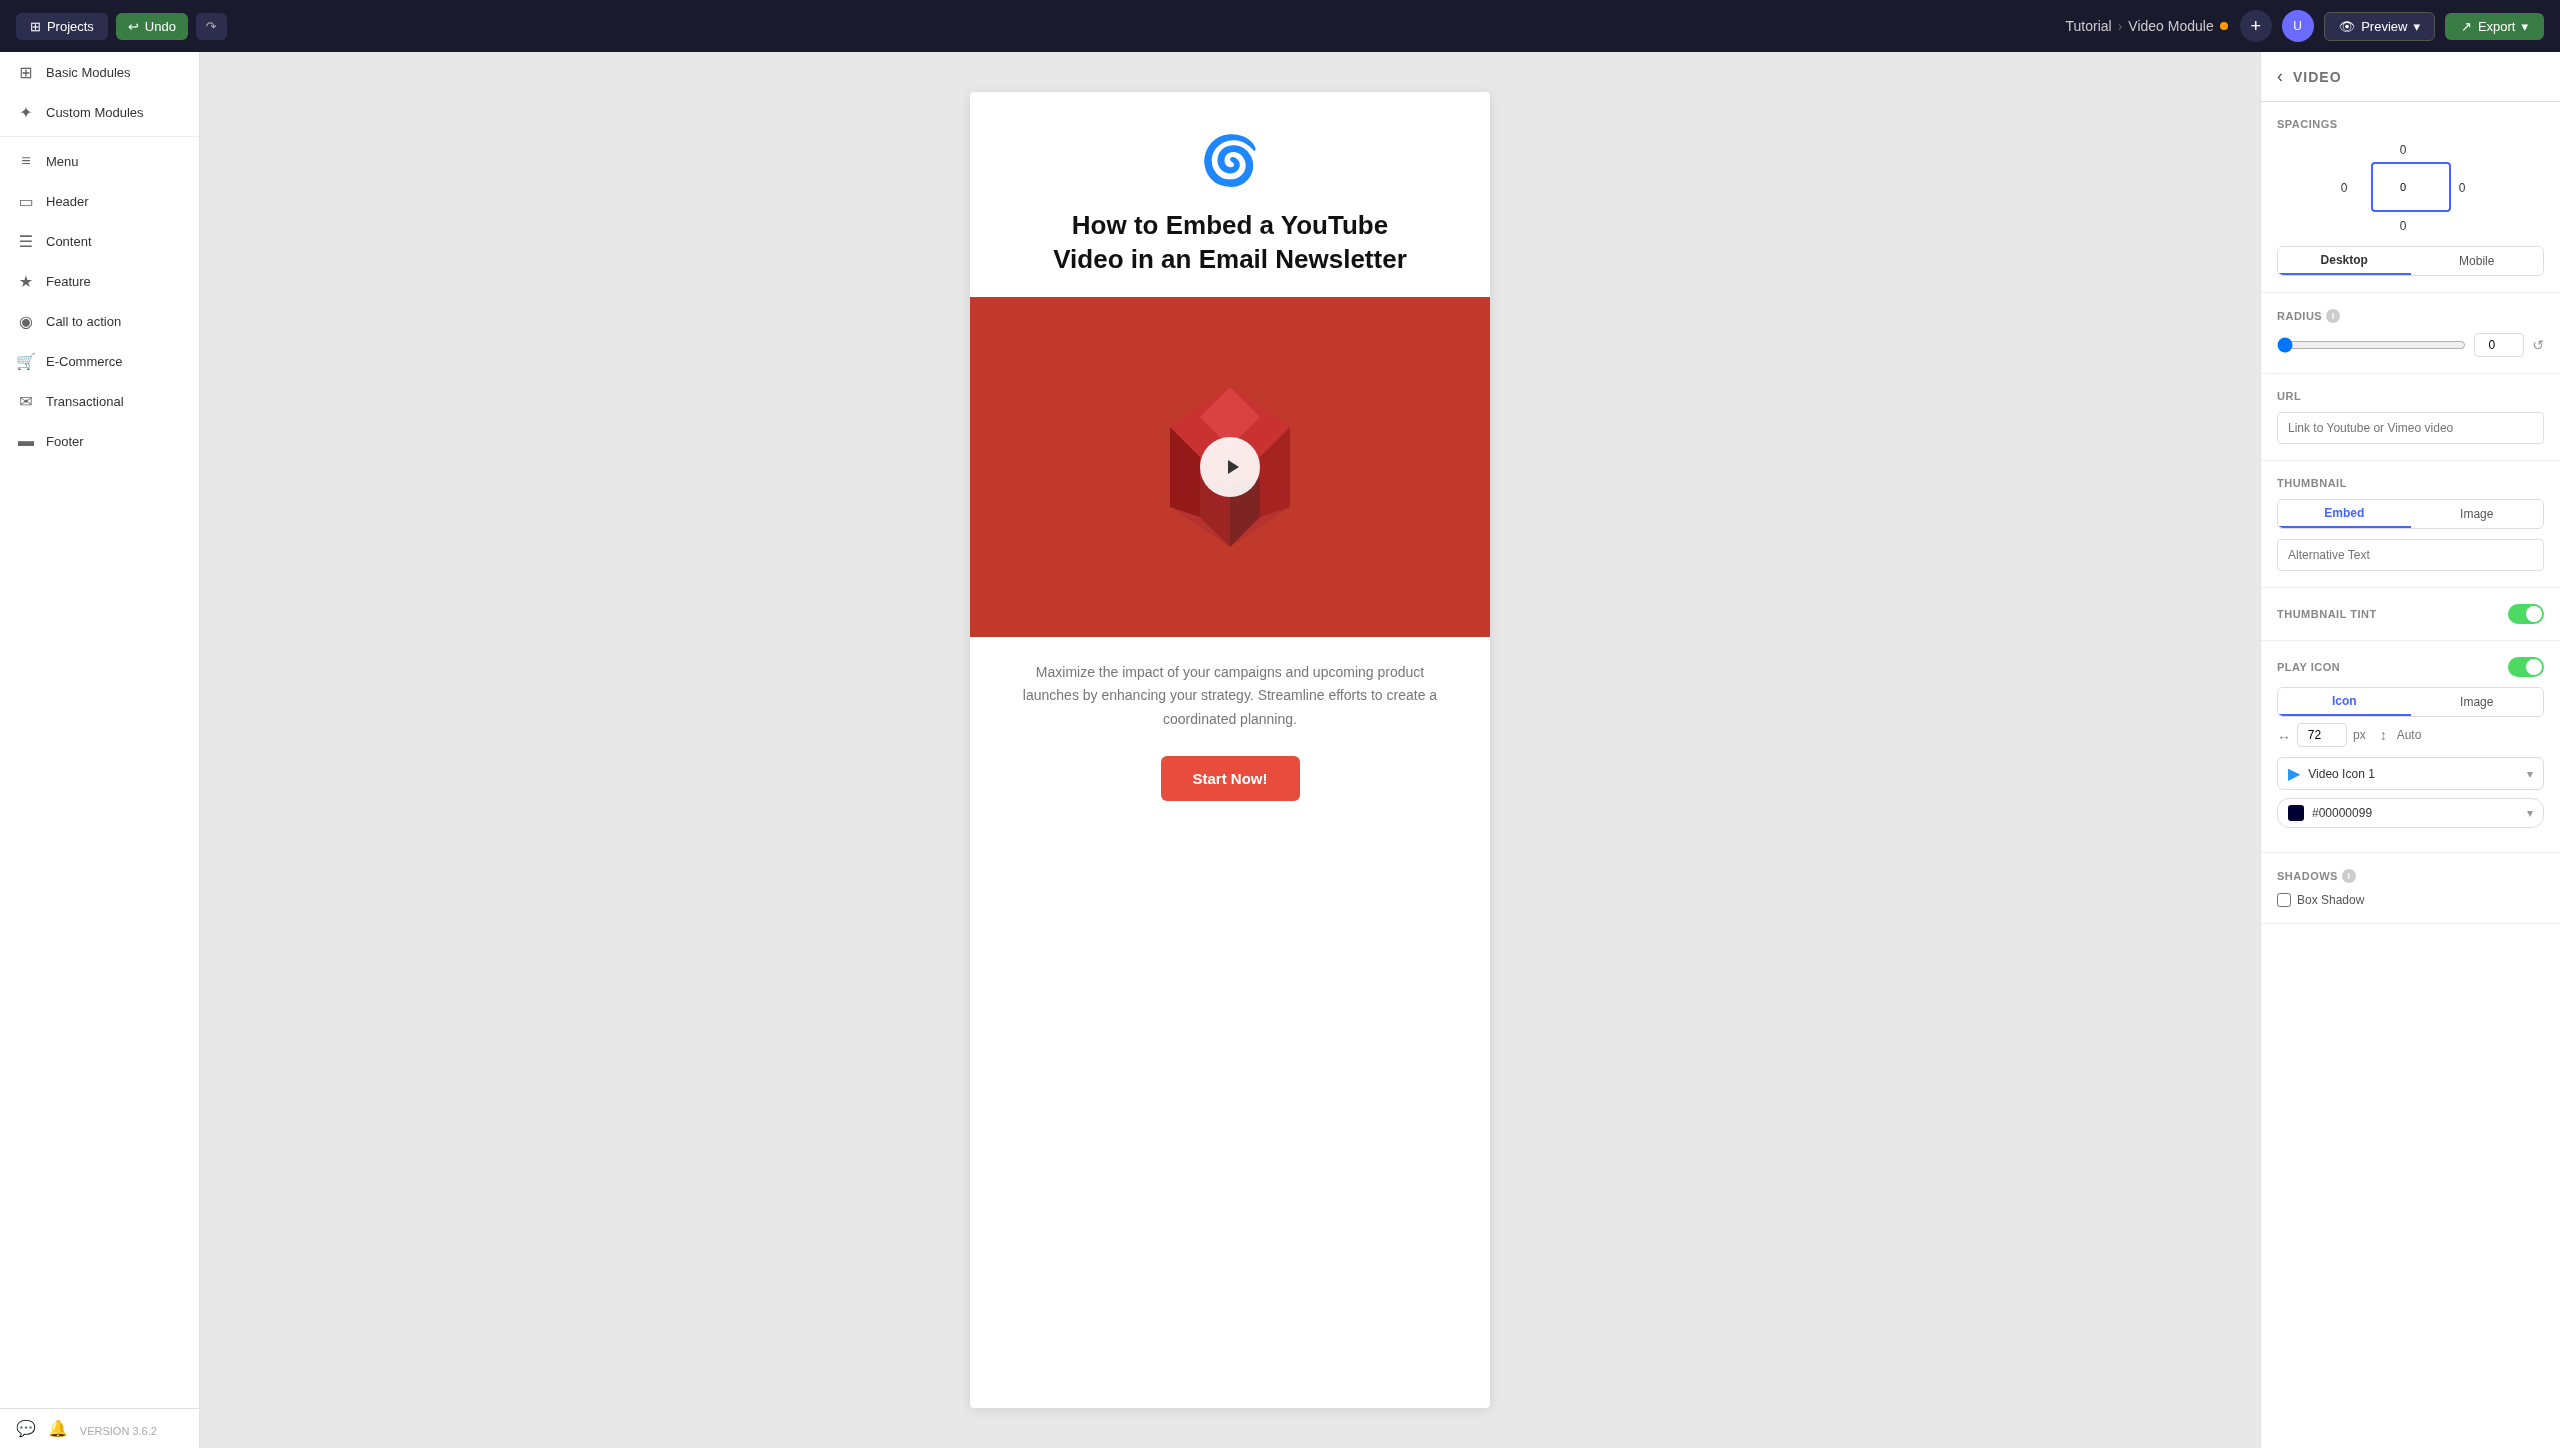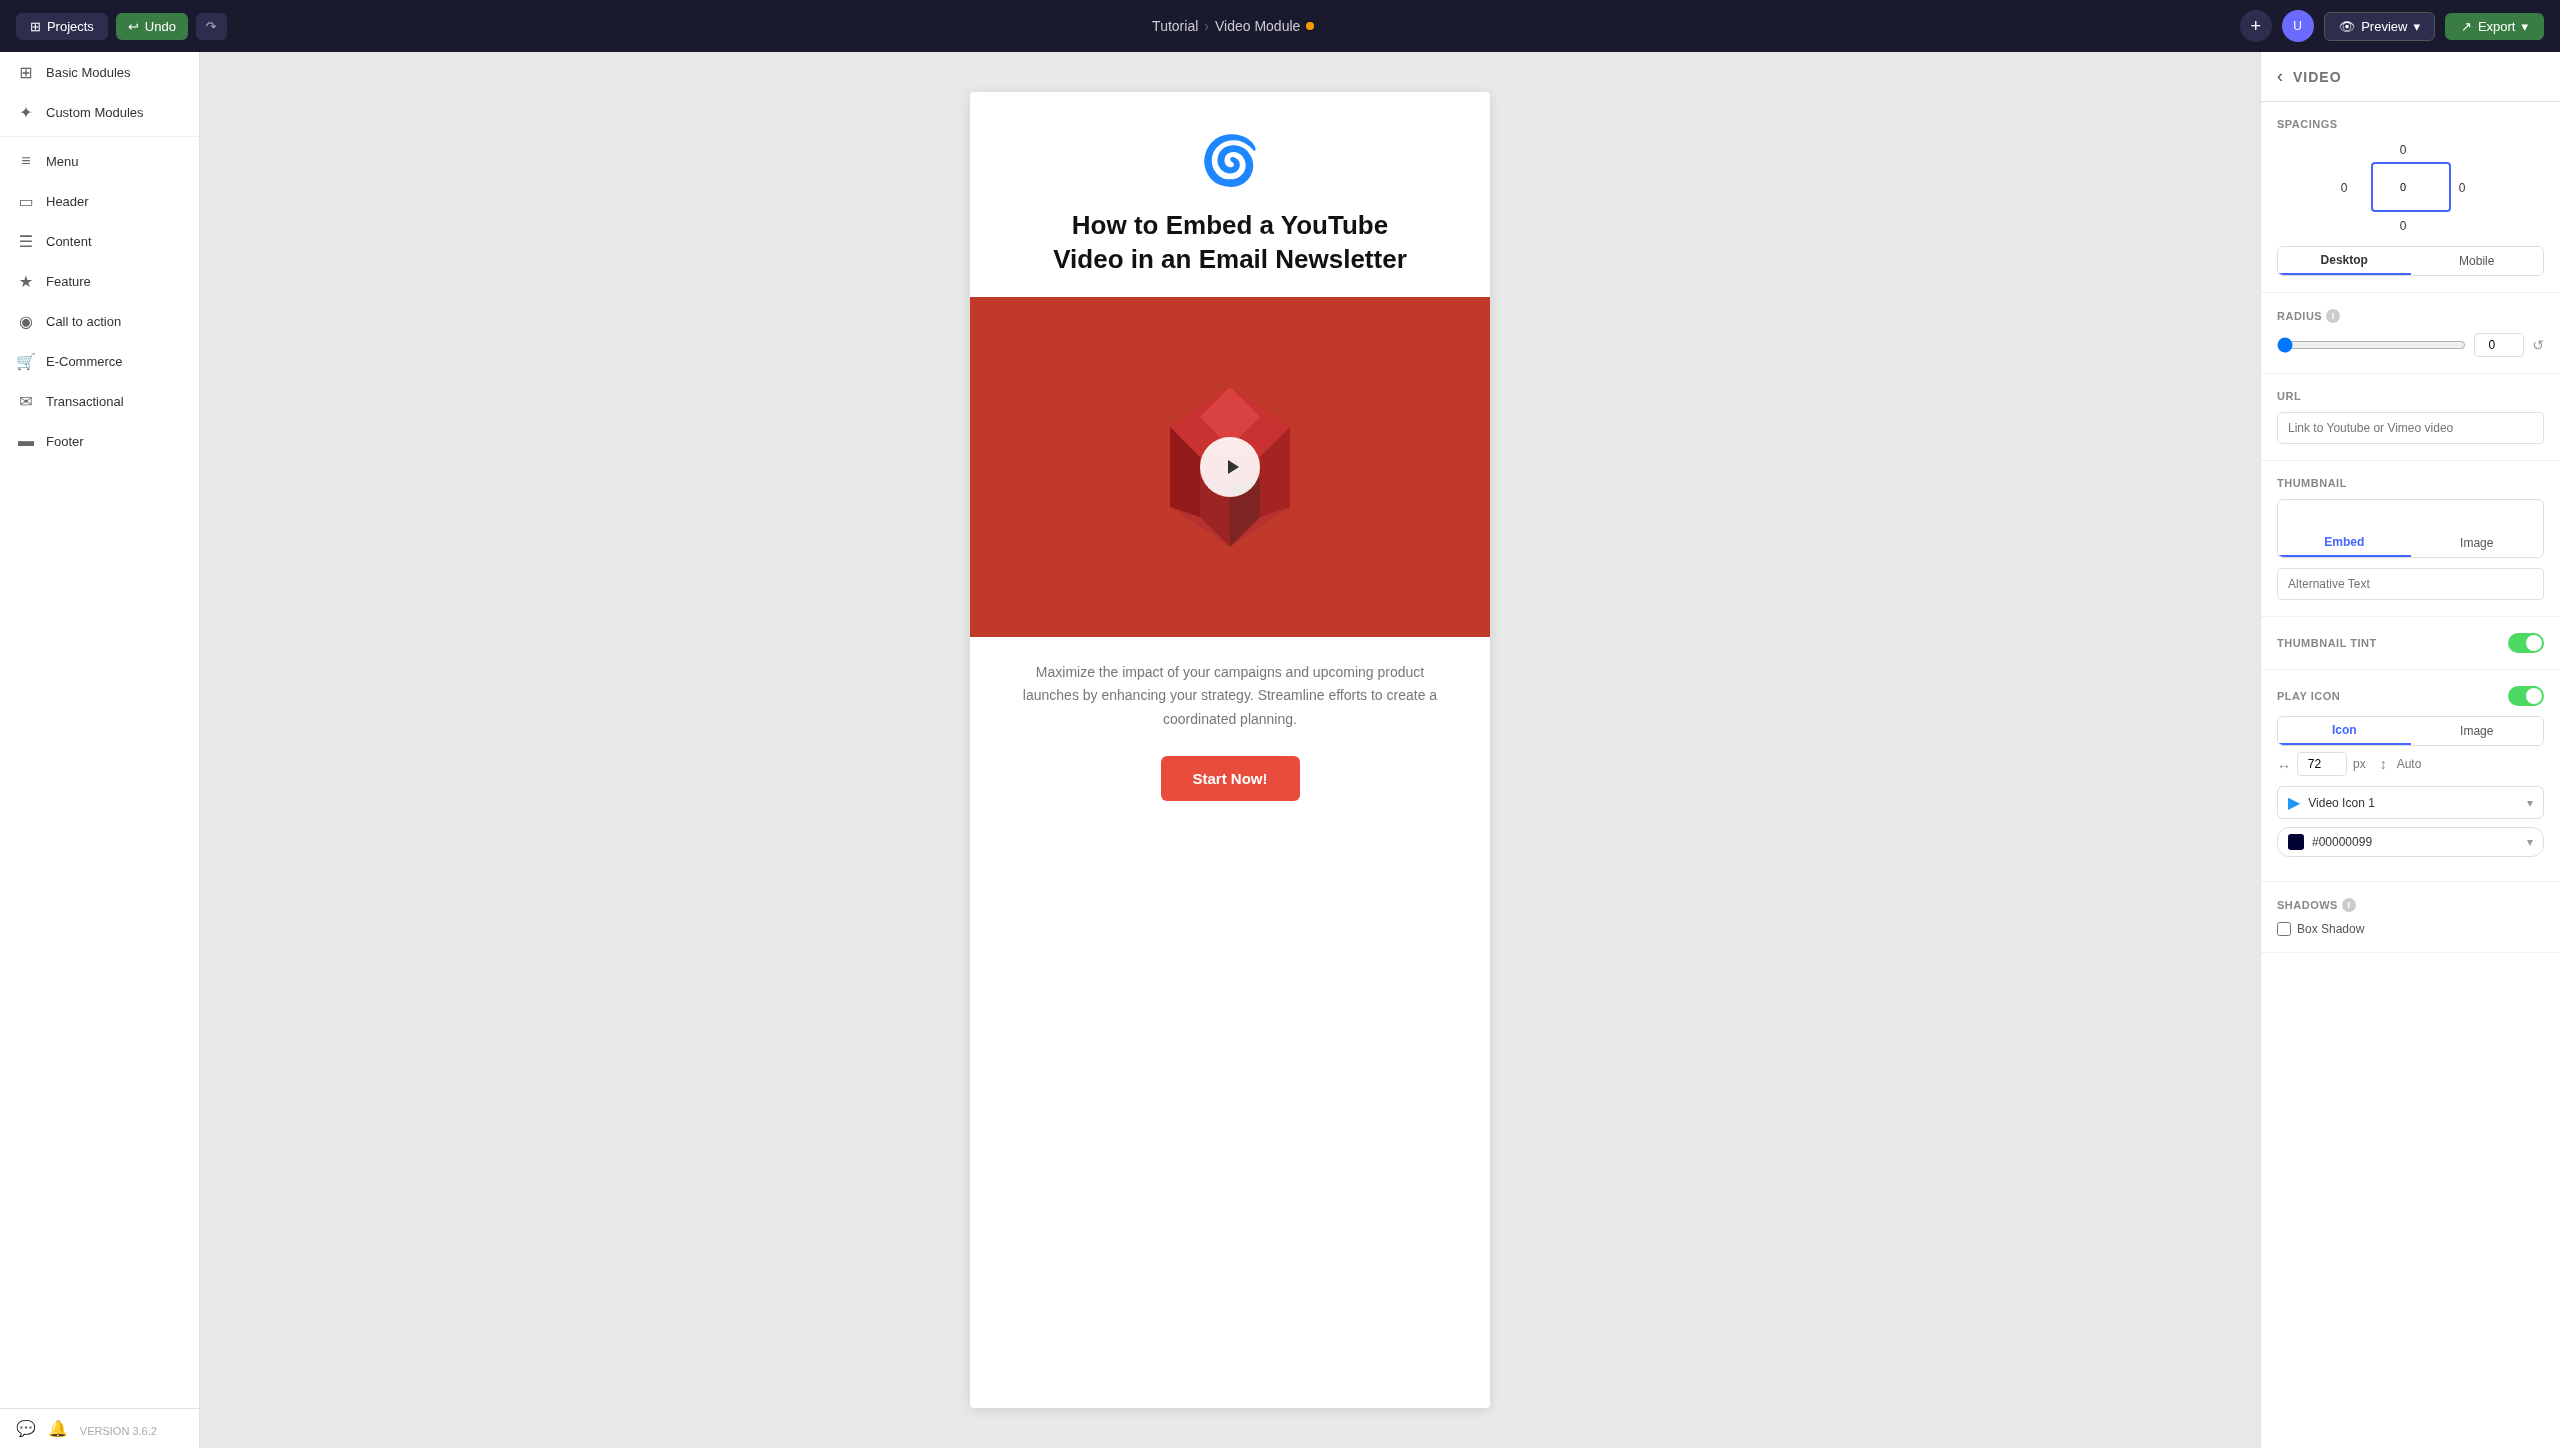--- a/index.html
+++ b/index.html
@@ -3,21 +3,21 @@
   <meta charset="utf-8">
   <style>
     * { box-sizing: border-box; margin: 0; padding: 0; }
     body { font-family: -apple-system, BlinkMacSystemFont, 'Segoe UI', sans-serif; background: #f0f0f0; display: flex; flex-direction: column; height: 100vh; overflow: hidden; }
 
     
     .topbar {
       display: flex; align-items: center; background: #1a1a2e; height: 52px; padding: 0 16px; gap: 12px; flex-shrink: 0;
     }
     .topbar-left { display: flex; align-items: center; gap: 8px; }
-    .topbar-center { flex: 1; display: flex; align-items: center; justify-content: center; gap: 8px; color: #ccc; font-size: 14px; }
+    .topbar-center { flex: 1; display: flex; align-items: center; justify-content: flex-end; gap: 8px; color: #ccc; font-size: 14px; }
     .topbar-right { display: flex; align-items: center; gap: 10px; }
 
     .btn-projects {
       background: #2d2d4e; color: #fff; border: none; border-radius: 6px; padding: 6px 14px; font-size: 13px; cursor: pointer; display: flex; align-items: center; gap: 6px;
     }
     .btn-undo {
       background: #3a7d44; color: #fff; border: none; border-radius: 6px; padding: 6px 12px; font-size: 13px; cursor: pointer; display: flex; align-items: center; gap: 6px;
     }
     .btn-redo {
       background: #2d2d4e; color: #aaa; border: none; border-radius: 6px; padding: 6px 10px; font-size: 13px; cursor: pointer;
@@ -88,21 +88,21 @@
     .radius-row { display: flex; align-items: center; gap: 8px; }
     .radius-slider { flex: 1; }
     .radius-input { width: 50px; border: 1px solid #ddd; border-radius: 4px; padding: 4px 6px; font-size: 12px; text-align: center; }
     .refresh-icon { color: #999; cursor: pointer; font-size: 14px; }
 
     
     .url-input { width: 100%; border: 1px solid #e0e0e0; border-radius: 4px; padding: 8px 10px; font-size: 12px; color: #999; }
 
     
     .thumb-group { display: flex; border: 1px solid #ddd; border-radius: 6px; overflow: hidden; margin-bottom: 10px; }
-    .thumb-btn { flex: 1; padding: 6px 10px; font-size: 12px; cursor: pointer; border: none; background: #fff; color: #555; margin-top: 29px; }
+    .thumb-btn { flex: 1; padding: 6px 10px; font-size: 12px; cursor: pointer; border: none; background: #fff; color: #555; }
     .thumb-btn.active { background: #fff; color: #4466ff; font-weight: 600; border-bottom: 2px solid #4466ff; }
 
     
     .alt-text-input { width: 100%; border: 1px solid #e0e0e0; border-radius: 4px; padding: 8px 10px; font-size: 12px; color: #999; }
 
     
     .toggle-switch { position: relative; display: inline-block; width: 36px; height: 20px; }
     .toggle-switch input { opacity: 0; width: 0; height: 0; }
     .toggle-slider { position: absolute; cursor: pointer; top: 0; left: 0; right: 0; bottom: 0; background: #4cd964; border-radius: 20px; transition: 0.3s; }
     .toggle-slider:before { position: absolute; content: ""; height: 16px; width: 16px; left: 2px; bottom: 2px; background: white; border-radius: 50%; transition: 0.3s; transform: translateX(16px); }

